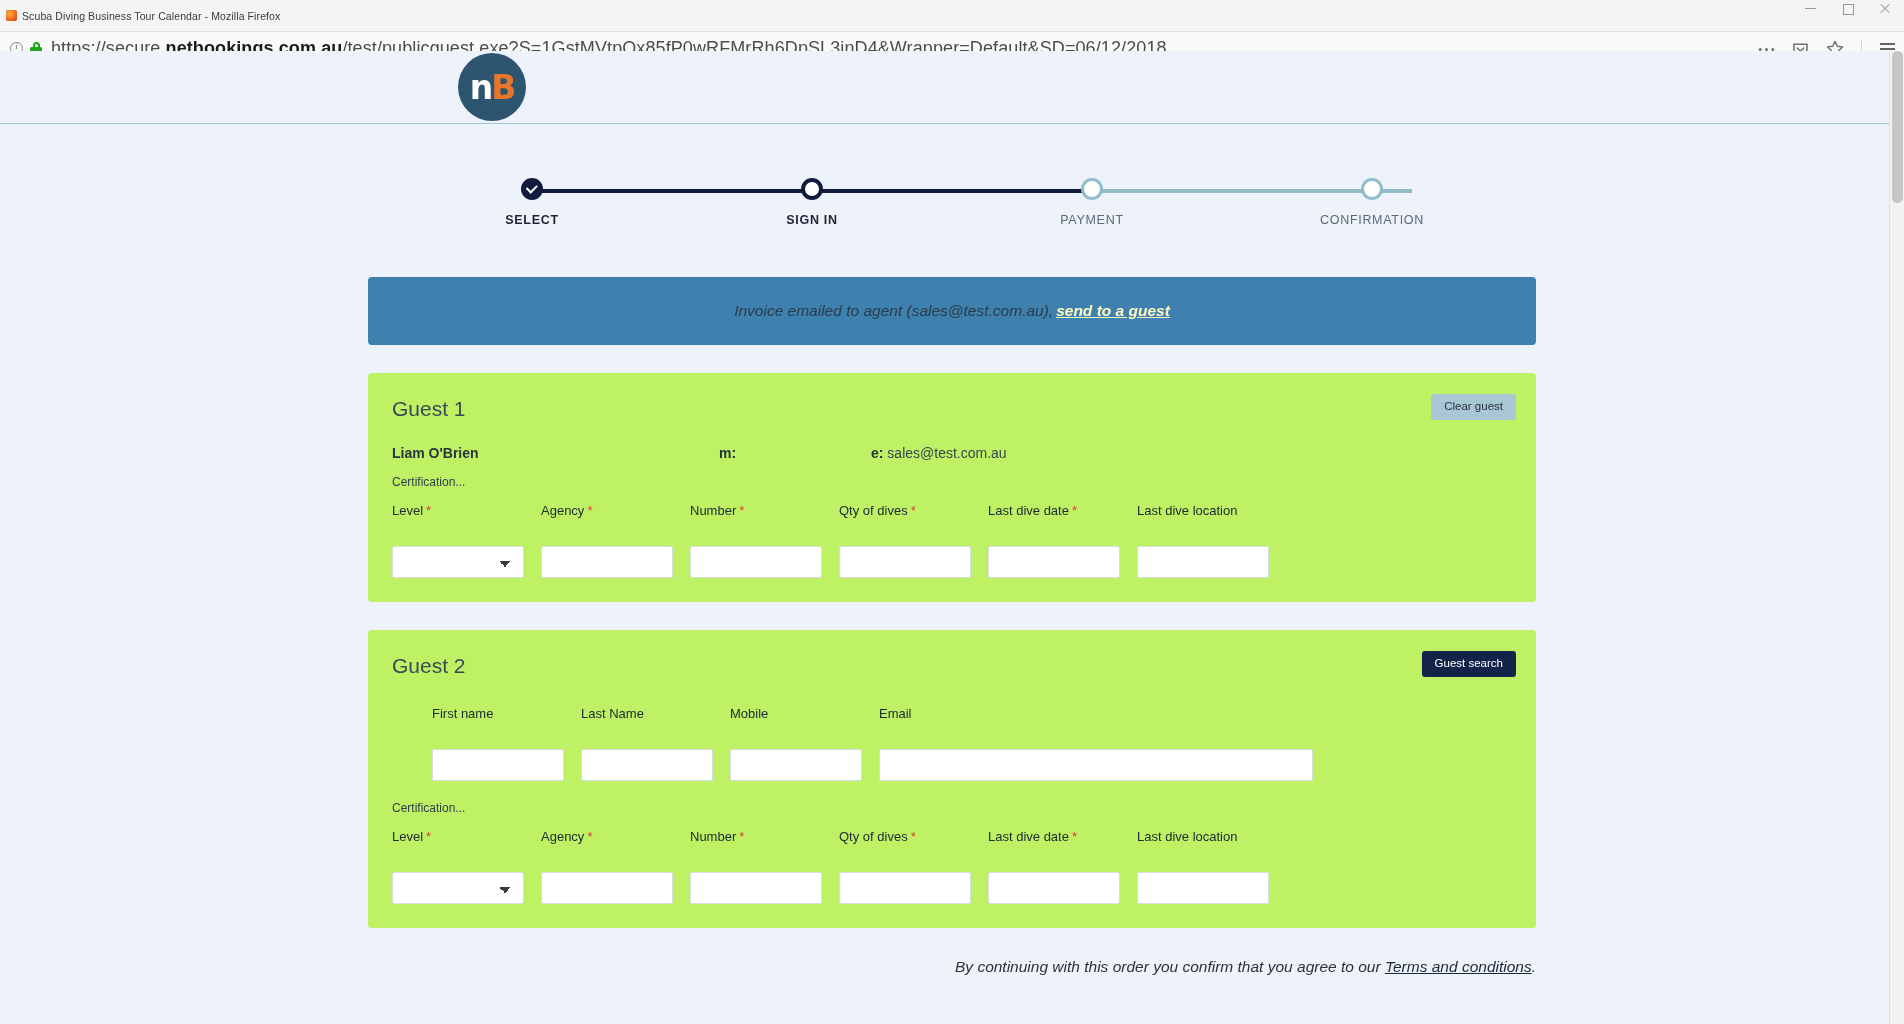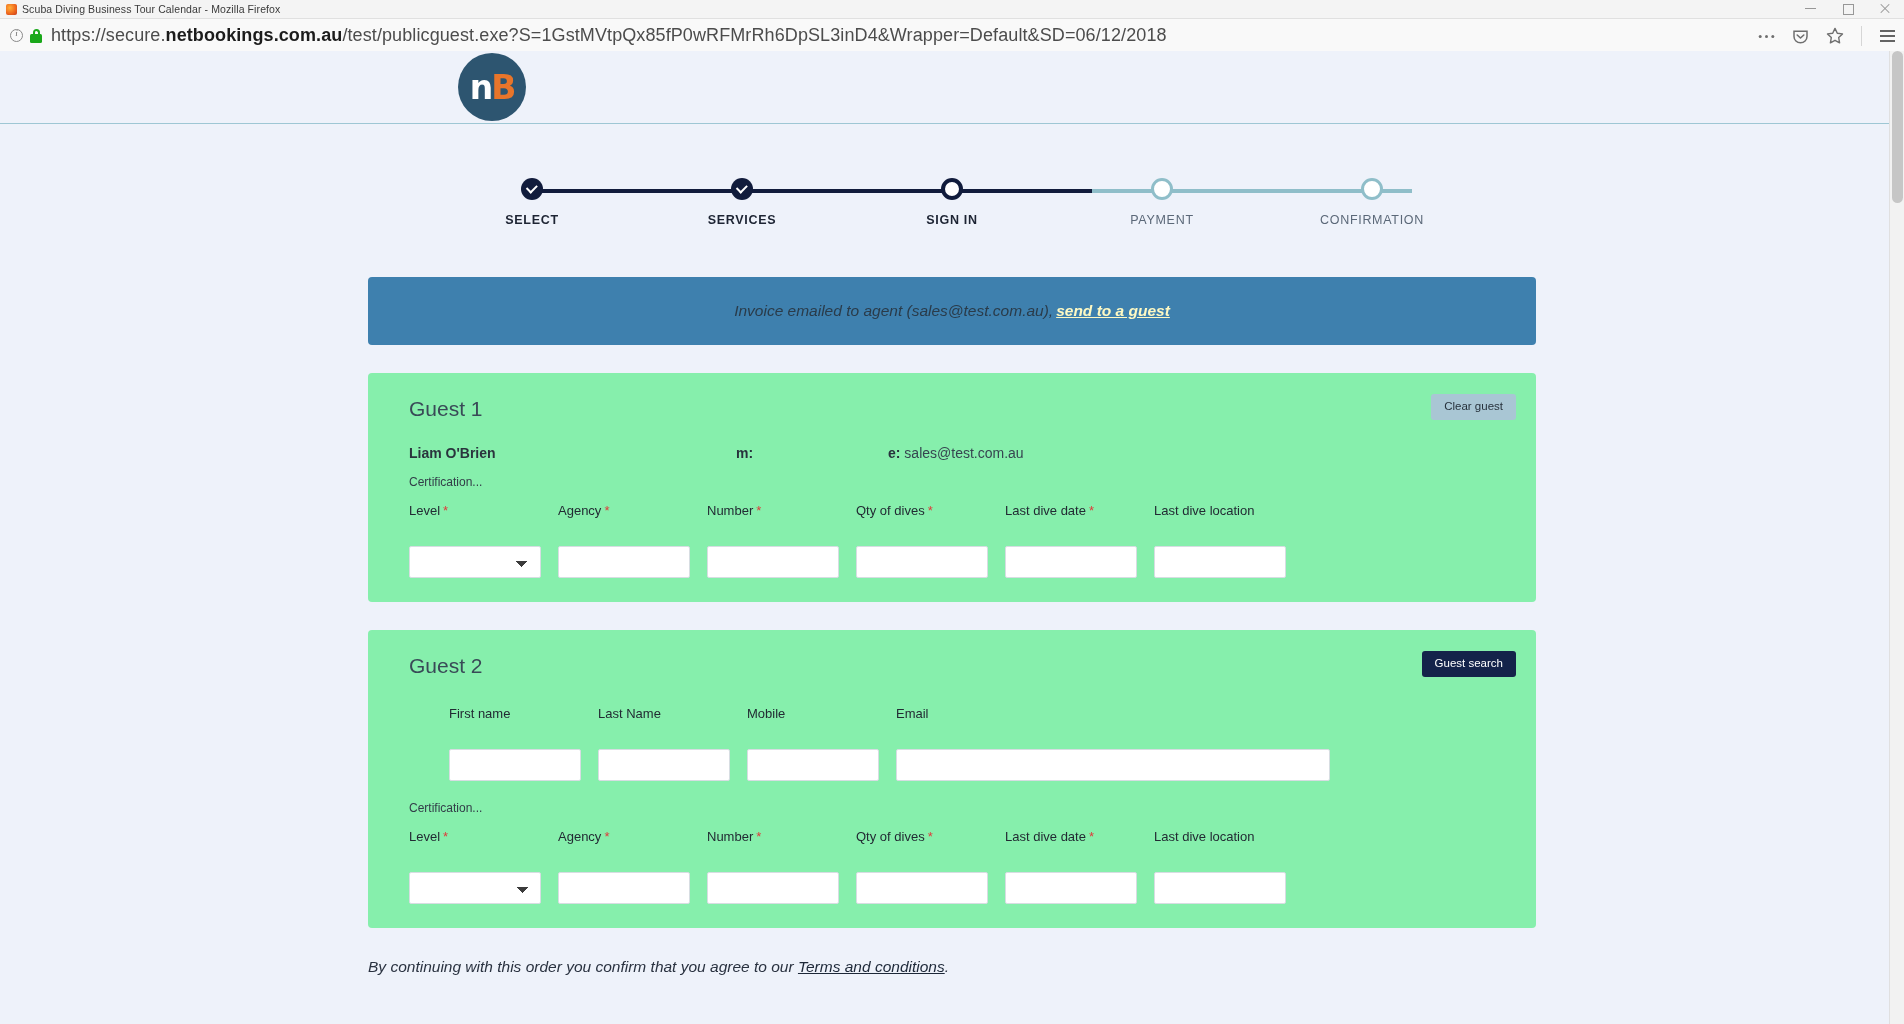--- a/index.html
+++ b/index.html
@@ -5,21 +5,21 @@
   * { box-sizing: border-box; margin: 0; padding: 0; }
   html, body {
     width: 1904px; height: 1024px;
     overflow: hidden;
     font-family: "Liberation Sans", sans-serif;
     background: #eef2fa;
   }
 
   
   .titlebar {
-    height: 19px; background: #f4f4f4;
+    height: 32px; background: #f4f4f4;
     display: flex; align-items: center;
     border-bottom: 1px solid #e0e0e0;
     position: relative;
   }
   .tab-favicon {
     width: 11px; height: 11px; margin-left: 6px; margin-right: 5px;
     border-radius: 2px;
     background: radial-gradient(circle at 35% 35%, #ffb03a 0%, #f06a1e 55%, #c43b1d 100%);
     flex: none;
   }
@@ -133,22 +133,22 @@
   .content { width: 1168px; margin: 0 auto; }
   .banner {
     background: #3e80ae; border-radius: 4px;
     height: 68px; display: flex; align-items: center; justify-content: center;
     margin-top: 36px;
     font-style: italic; font-size: 15.5px; color: #2a3b4a;
   }
   .banner .link { color: #fef9c3; font-weight: 600; margin-left: 3px; }
 
   .panel {
-    background: #86efac; border-radius: 4px;
-    margin-top: 28px; padding: 20px 37px 24px;
+    background: #bef264; border-radius: 4px;
+    margin-top: 28px; padding: 20px 20px 24px;
     position: relative;
   }
   .panel-title {
     font-size: 21px; color: #394a57; font-weight: 400;
     padding: 4px 0 2px 4px;
   }
   .btn {
     position: absolute; right: 20px; top: 21px;
     border: none; border-radius: 3px; cursor: pointer;
     font-size: 11.5px; padding: 7px 13px; line-height: 1;
@@ -197,21 +197,21 @@
   .w-number   { width: 132px; }
   .w-qty      { width: 132px; }
   .w-date     { width: 132px; }
   .w-location { width: 132px; }
   .w-first    { width: 132px; margin-left: 40px; }
   .w-last     { width: 132px; }
   .w-mobile   { width: 132px; }
   .w-email    { width: 434px; }
 
   .footer {
-    text-align: left; margin-top: 30px;
+    text-align: right; margin-top: 30px;
     font-style: italic; font-size: 15.5px; color: #2a3240;
   }
   .footer .link { color: #1d2838; }
 
   
   .scrollbar {
     position: absolute; right: 0; top: 51px; width: 15px; height: 973px;
     background: #f2f2f2; border-left: 1px solid #e0e0e0;
   }
   .sb-thumb {
@@ -290,24 +290,20 @@
     <div class="step-line done" style="left:480px;width:160px;"></div>
     <div class="step-line todo" style="left:640px;width:320px;"></div>
     <div class="steps-row">
 
       <div class="step done">
         <div class="dot done"></div>
         <div class="step-label">SELECT</div>
       </div>
 
 
-      <div class="step done">
-        <div class="dot done"></div>
-        <div class="step-label">SERVICES</div>
-      </div>
 
       <div class="step current">
         <div class="dot current"></div>
         <div class="step-label">SIGN IN</div>
       </div>
 
       <div class="step todo">
         <div class="dot todo"></div>
         <div class="step-label">PAYMENT</div>
       </div>

